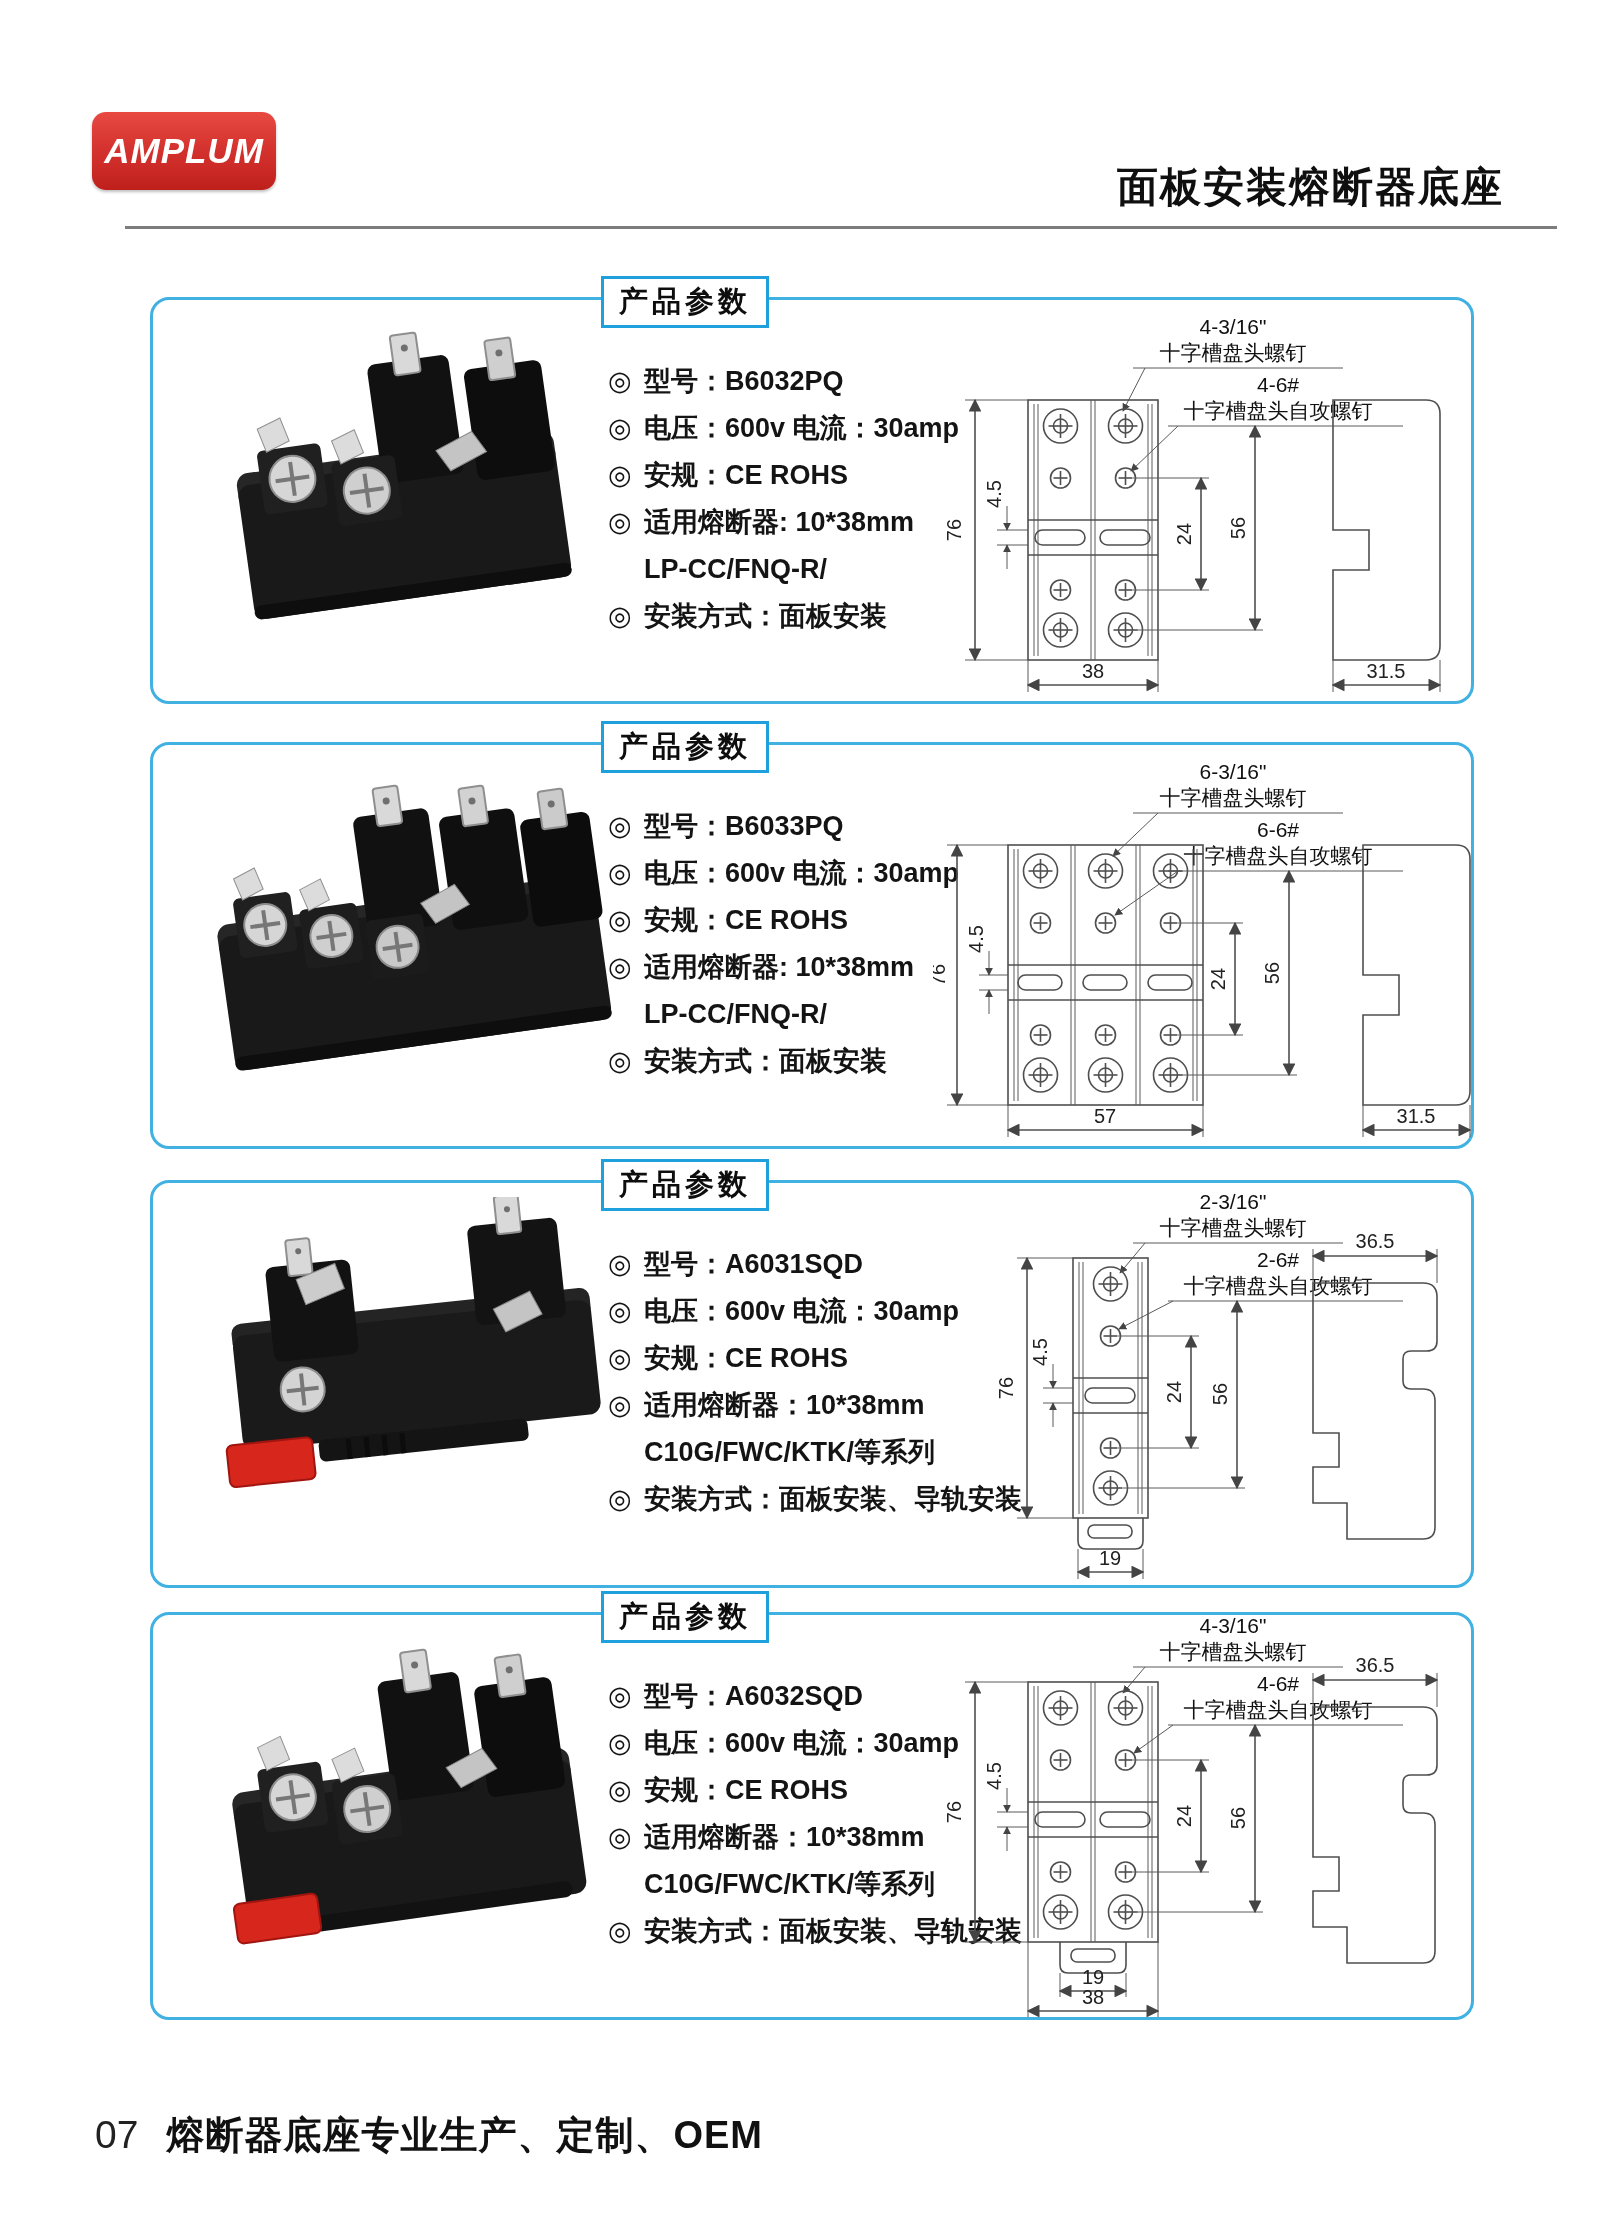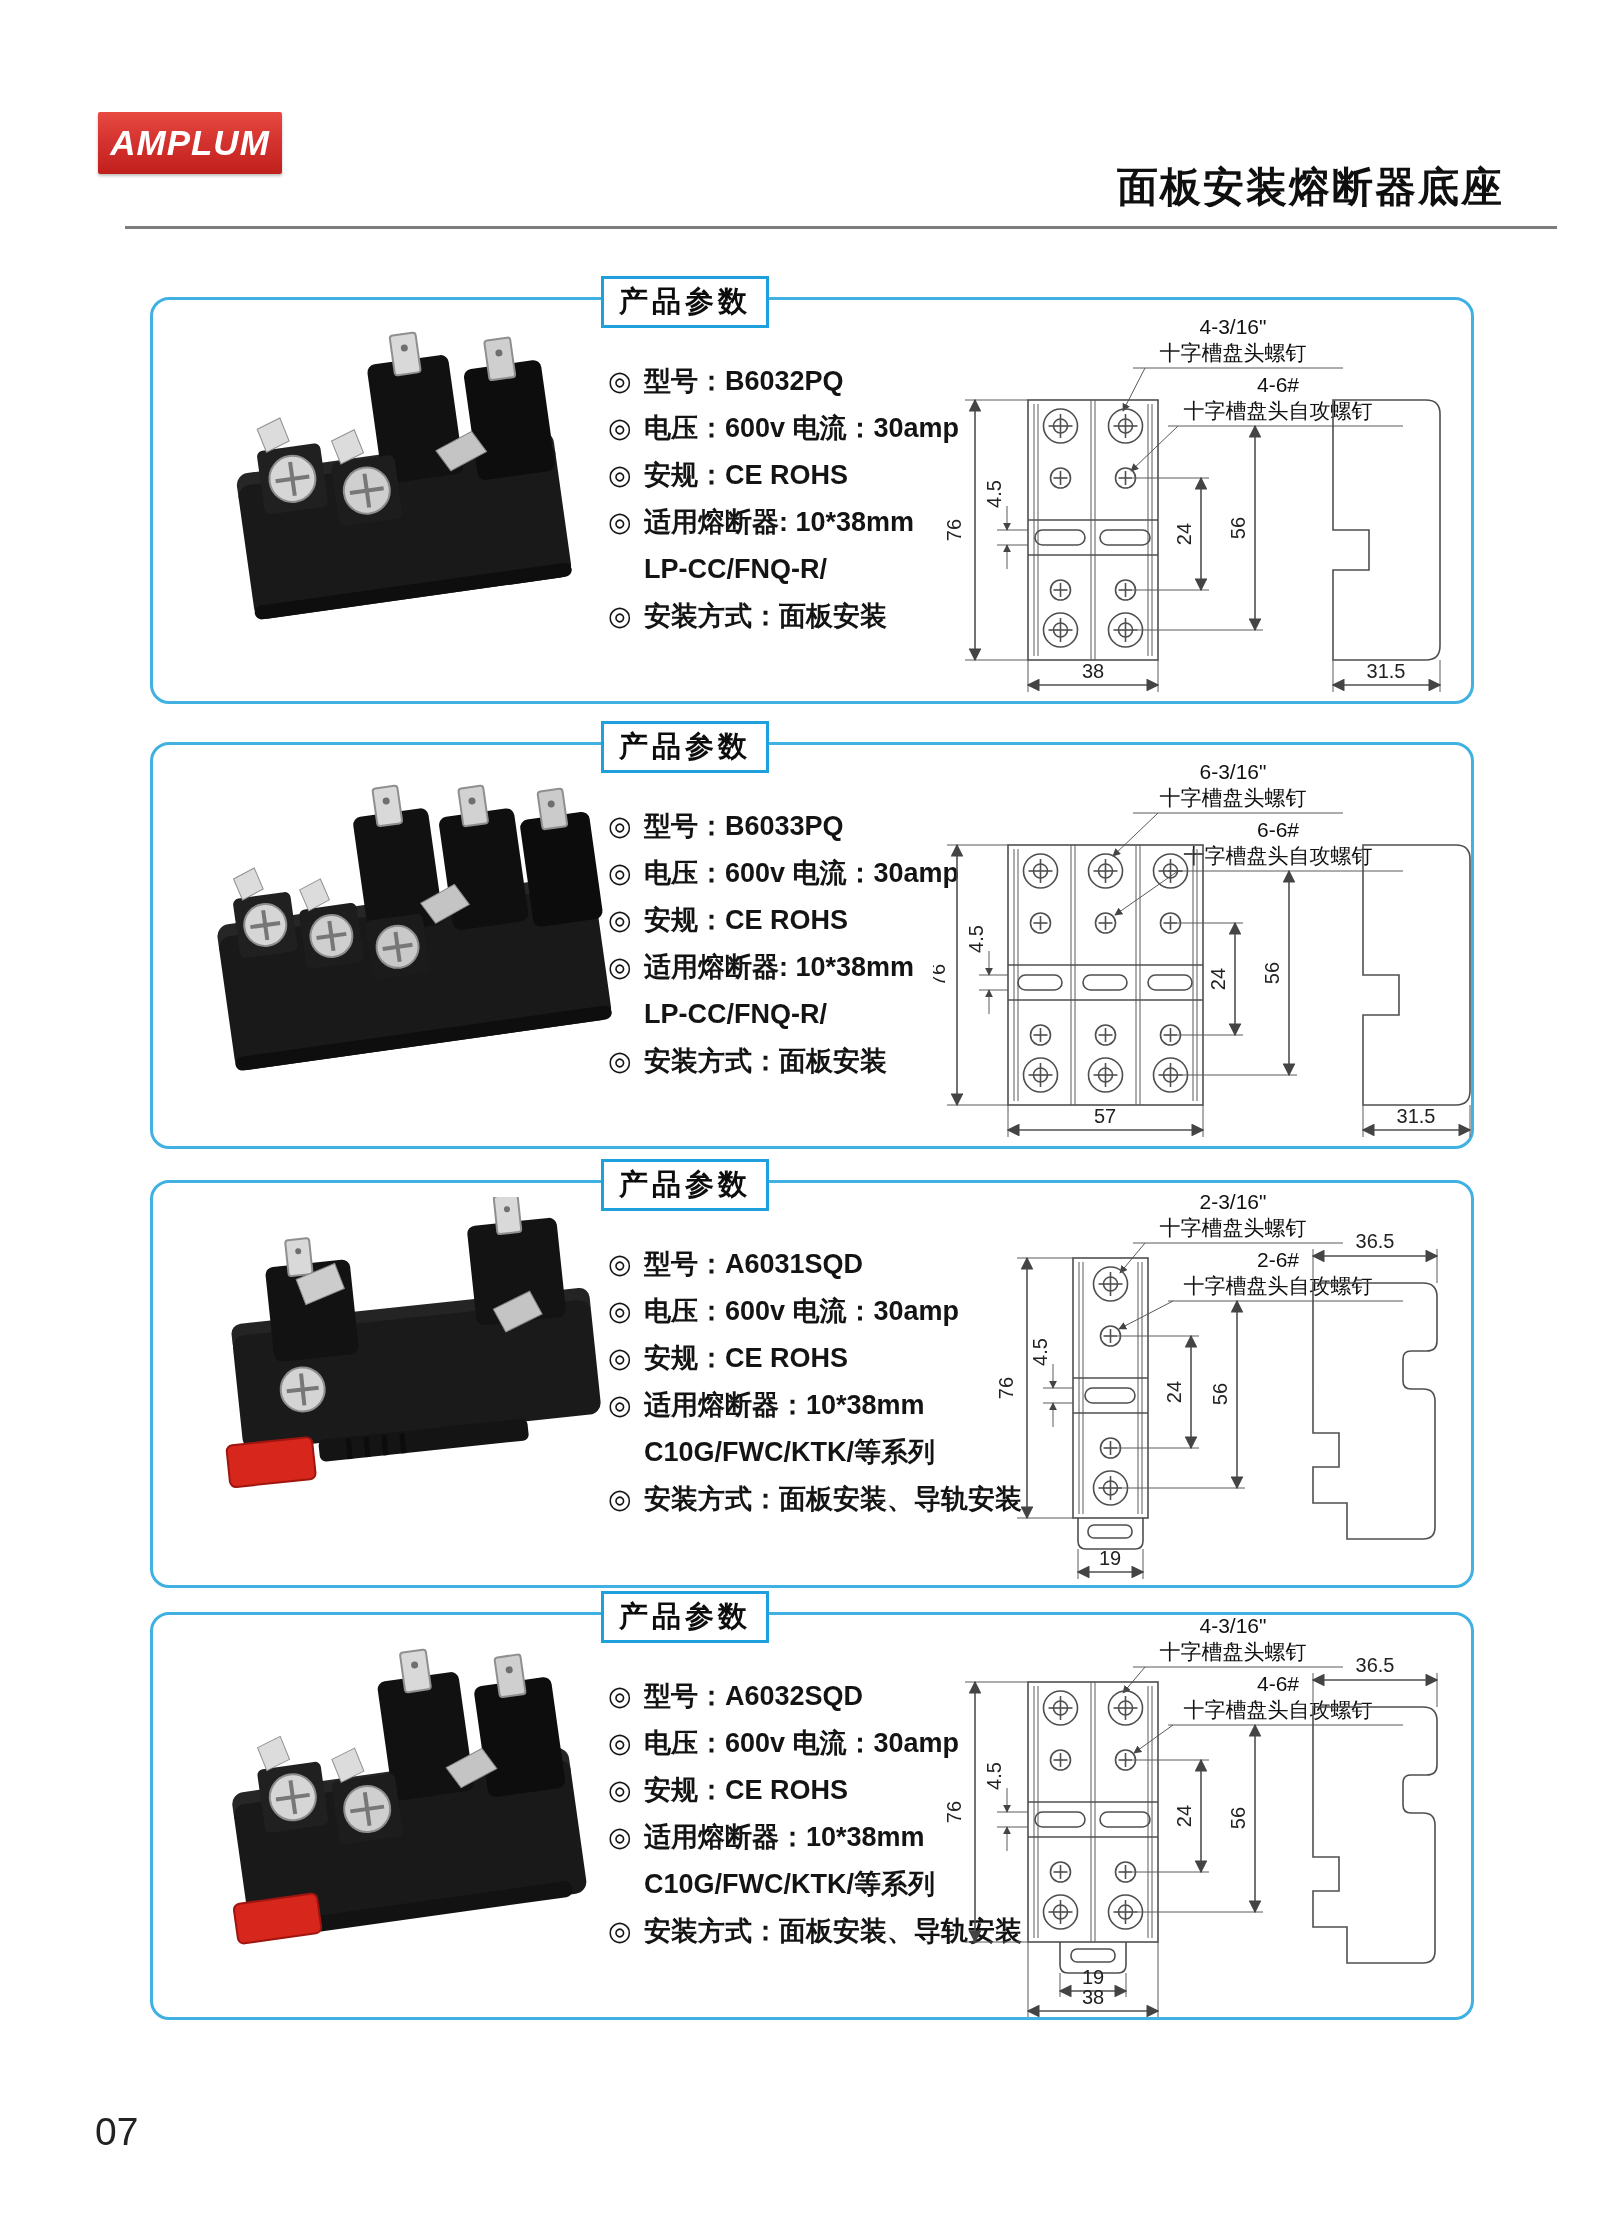--- a/index.html
+++ b/index.html
@@ -2,25 +2,24 @@
 <html><head>
 <meta charset="utf-8">
 <style>
   html,body{margin:0;padding:0;}
   body{
     position:relative;width:1622px;height:2222px;background:#ffffff;
     font-family:"Liberation Sans", sans-serif;color:#1a1a1a;overflow:hidden;
   }
   
   .logo{
-    position:absolute;left:92px;top:112px;width:184px;height:62px;
+    position:absolute;left:92px;top:112px;width:184px;height:78px;
     background:linear-gradient(180deg,#e84a42 0%,#d5332f 45%,#c0201c 100%);
-    border-radius:2px;display:flex;align-items:center;justify-content:center;
+    border-radius:14px;display:flex;align-items:center;justify-content:center;
     box-shadow:0 2px 3px rgba(0,0,0,.25);
-    margin-left:6px;
   }
   .logo span{color:#fff;font-size:35px;font-weight:bold;font-style:italic;letter-spacing:1px;}
   .page-title{
     position:absolute;right:118px;top:160px;font-size:41px;font-weight:bold;color:#0f0f0f;
     letter-spacing:2px;
   }
   .header-rule{position:absolute;left:125px;top:226px;width:1432px;height:3px;background:#7d7d7d;}
   
   .sec{
     position:absolute;left:150px;width:1318px;
@@ -569,13 +568,14 @@
     <path class="dln" d="M380,100 H490 Q504,100 504,114 V158 Q504,168 494,168 H478 Q470,168 470,176 V198 Q470,206 478,206 H490 Q502,206 502,218 V344 Q502,356 490,356 H414 V320 H380 V284 H406 V250 H380 Z"></path>
     <line class="thin" x1="380" y1="100" x2="380" y2="66"></line>
       <line class="thin" x1="504" y1="100" x2="504" y2="66"></line>
     <line class="dln" x1="380" y1="73" x2="504" y2="73" marker-start="url(#arr)" marker-end="url(#arr)"></line>
     <text class="dtx" x="442" y="65">36.5</text>
   </svg>
 </div>
 
 <div class="footer">
   <span class="pageno">07</span>
+  <span class="tagline">熔断器底座专业生产、定制、OEM</span>
 </div>
 
 </body></html>

